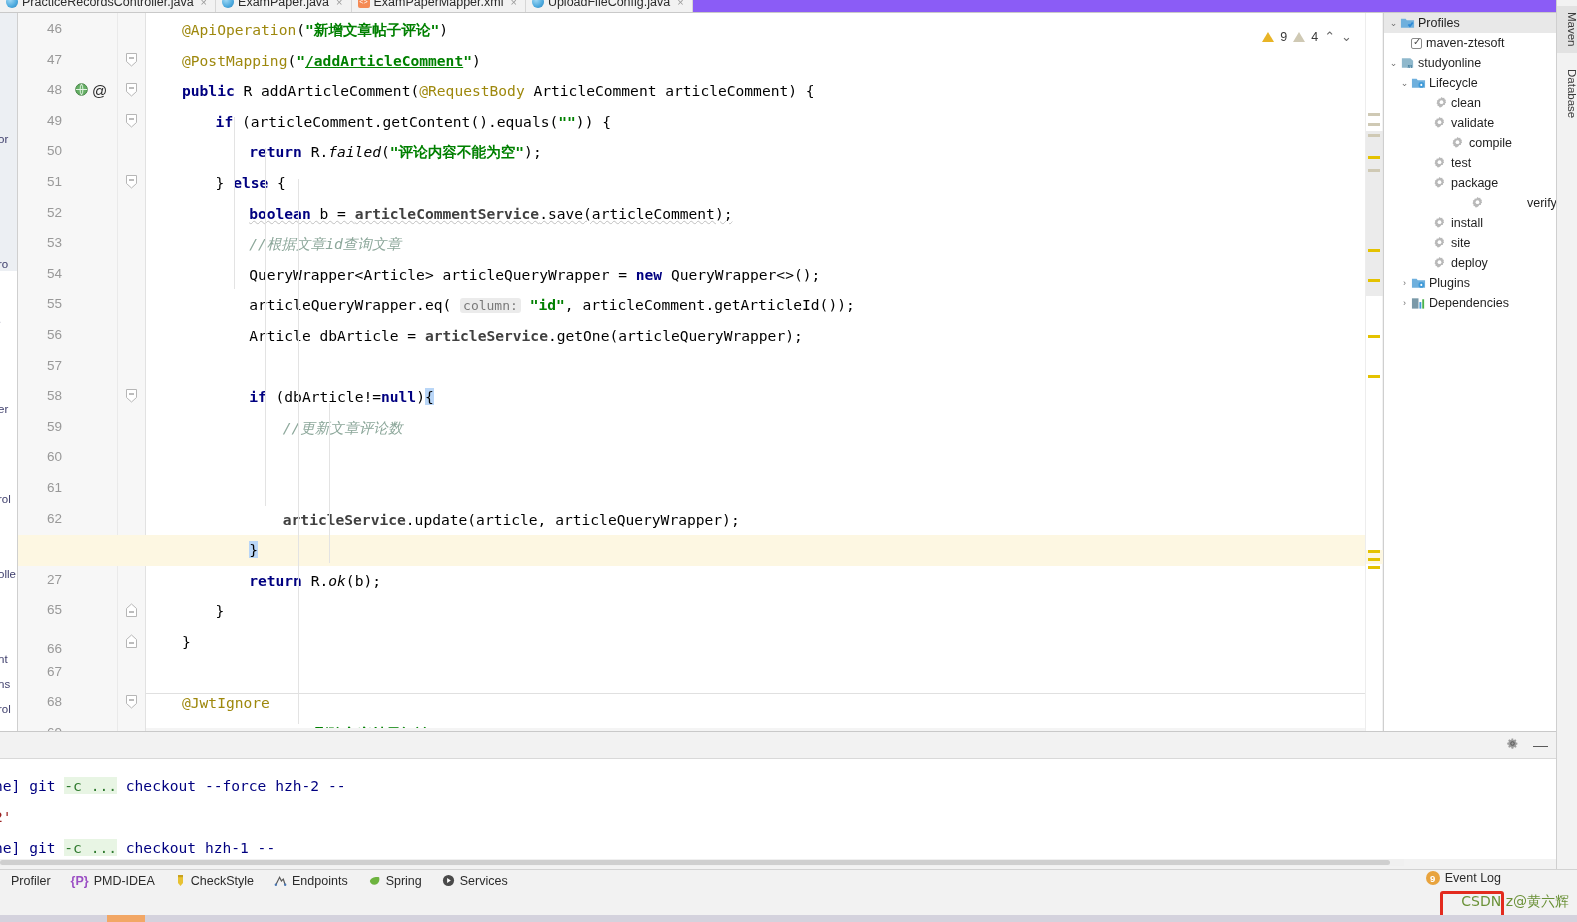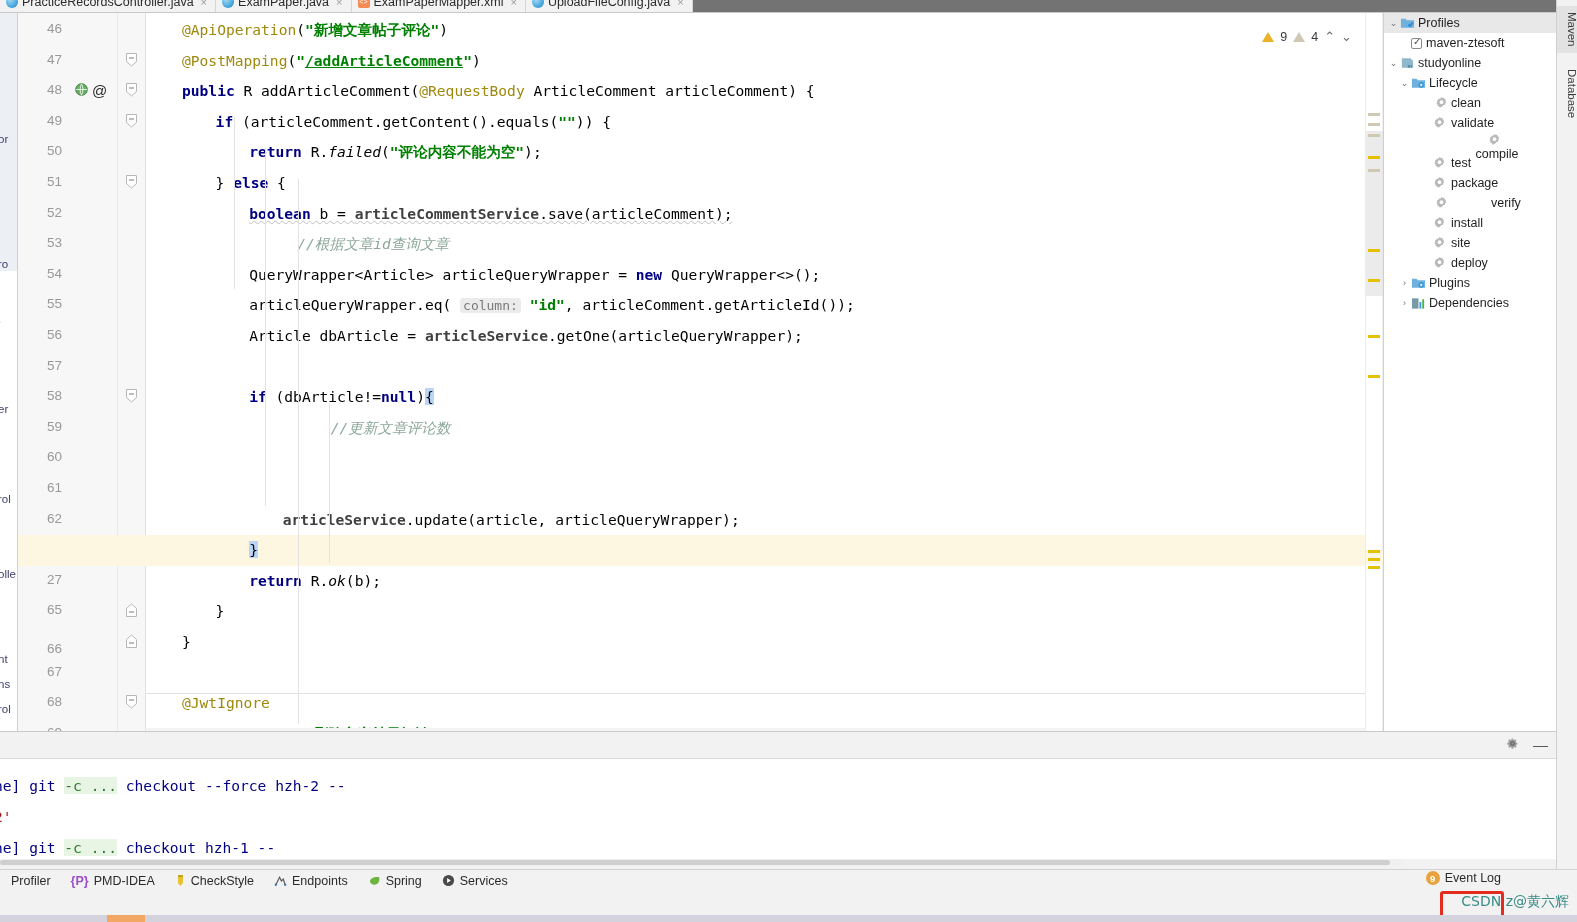--- a/index.html
+++ b/index.html
@@ -7,21 +7,21 @@
     width:1577px; height:922px; overflow:hidden;
     background:#f2f2f2;
     font-family:"Liberation Sans", sans-serif;
     font-size:12px; color:#1f1f1f;
   }
   #app { position:relative; width:1577px; height:922px; }
 
   
   .tabbar{
     position:absolute; left:0; top:0; width:1577px; height:13px;
-    background:#737373; overflow:hidden; white-space:nowrap;
+    background:#8b5cf6; overflow:hidden; white-space:nowrap;
     border-bottom:1px solid #c9c9c9;
   }
   .tab{
     display:inline-flex; align-items:center; gap:4px; height:22px;
     padding:0 8px 0 6px; margin-top:-9px; font-size:12.5px;
     border-right:1px solid #d6d6d6; background:#f2f2f2; color:#2b2b2b;
     vertical-align:top;
   }
   .tabicon{ width:12px;height:12px;border-radius:50%;flex:none; }
   .tabicon.java{ background:radial-gradient(circle at 35% 33%, #9fd8f5 0%, #4aa8dd 60%, #2f7fb5 100%); }
@@ -61,21 +61,21 @@
   .gicon{ position:absolute; top:6px; font-size:12px; }
 
   .code{
     position:absolute; left:36px; top:4px; white-space:pre;
     font-family:"DejaVu Sans Mono","Liberation Mono",monospace;
     font-size:14.6px; line-height:22px; color:#000000;
   }
   .k{ color:#000080; font-weight:bold; }       
   .ann{ color:#9e880d; }                        
   .str{ color:#008000; font-weight:bold; }      
-  .cmt{ color:#8ca79a; font-style:italic;margin-left:48px; }     
+  .cmt{ color:#8ca79a; font-style:italic; }     
   .fld{ color:#404040; font-weight:bold; }      
   .num{ color:#0000ff; }                        
   .ital{ font-style:italic; }
   .link{ color:#008000; font-weight:bold; text-decoration:underline; }
   .hint{
     background:#ebebeb; color:#7a7a7a; border-radius:3px;
     padding:0 3px; font-size:13px;
   }
   .bracehl{ background:#b9d6f7; }
   .squiggle{
@@ -173,21 +173,21 @@
     font-size:9.5px; display:flex;align-items:center;justify-content:center; font-weight:bold;
   }
   .statusbar{
     position:absolute; left:0; top:891px; width:1577px; height:24px;
     background:#f2f2f2; border-top:1px solid #dcdcdc;
     display:flex; align-items:center; justify-content:flex-end; gap:18px;
     padding-right:10px; font-size:12.5px; color:#2b2b2b;
   }
   .wm{
     position:absolute; right:8px; top:893px;
-    font-size:14px; color:#0f766e; opacity:.82; white-space:nowrap;
+    font-size:14px; color:#4d7c0f; opacity:.82; white-space:nowrap;
     font-family:"DejaVu Sans", sans-serif; pointer-events:none;text-align:center;
   }
   .redbox{
     position:absolute; right:73px; top:891px; width:64px; height:27px;
     border:3px solid #e32b1e; border-radius:3px; pointer-events:none;
   }
   .botscroll{
     position:absolute; left:0; top:915px; width:1577px; height:7px; background:#d4d2dd;
   }
   .botscroll i{ position:absolute; left:107px; top:0; width:38px; height:7px; background:#f2a765; }
@@ -447,21 +447,21 @@
         <span>clean</span>
       </div>
       <div class="mvnrow" style="padding-left: 36px;">
         <span class="arrow"></span>
         <span class="mi"><svg width="13" height="13" viewBox="0 0 14 14">
             <path d="M7 1.2l1.3.9 1.6-.2.5 1.5 1.4.8-.5 1.5.7 1.4-1.2 1-.2 1.6-1.6.1-1 1.3L6.5 12l-1.6.4-.7-1.4-1.6-.4.1-1.6-1.1-1.1.8-1.4-.4-1.6 1.5-.6.6-1.5 1.6.2z" fill="#b9b9b9"></path>
             <circle cx="7" cy="6.6" r="2" fill="#fff"></circle>
           </svg></span>
         <span>validate</span>
       </div>
-      <div class="mvnrow" style="padding-left: 54px; flex-direction: column;">
+      <div class="mvnrow" style="padding-left: 54px;">
         <span class="arrow"></span>
         <span class="mi"><svg width="13" height="13" viewBox="0 0 14 14">
             <path d="M7 1.2l1.3.9 1.6-.2.5 1.5 1.4.8-.5 1.5.7 1.4-1.2 1-.2 1.6-1.6.1-1 1.3L6.5 12l-1.6.4-.7-1.4-1.6-.4.1-1.6-1.1-1.1.8-1.4-.4-1.6 1.5-.6.6-1.5 1.6.2z" fill="#b9b9b9"></path>
             <circle cx="7" cy="6.6" r="2" fill="#fff"></circle>
           </svg></span>
         <span>compile</span>
       </div>
       <div class="mvnrow" style="padding-left: 36px;">
         <span class="arrow"></span>
         <span class="mi"><svg width="13" height="13" viewBox="0 0 14 14">
@@ -471,21 +471,21 @@
         <span>test</span>
       </div>
       <div class="mvnrow" style="padding-left: 36px;">
         <span class="arrow"></span>
         <span class="mi"><svg width="13" height="13" viewBox="0 0 14 14">
             <path d="M7 1.2l1.3.9 1.6-.2.5 1.5 1.4.8-.5 1.5.7 1.4-1.2 1-.2 1.6-1.6.1-1 1.3L6.5 12l-1.6.4-.7-1.4-1.6-.4.1-1.6-1.1-1.1.8-1.4-.4-1.6 1.5-.6.6-1.5 1.6.2z" fill="#b9b9b9"></path>
             <circle cx="7" cy="6.6" r="2" fill="#fff"></circle>
           </svg></span>
         <span>package</span>
       </div>
-      <div class="mvnrow" style=" gap: 38px;">
+      <div class="mvnrow" style="padding-left: 36px; gap: 38px;">
         <span class="arrow"></span>
         <span class="mi"><svg width="13" height="13" viewBox="0 0 14 14">
             <path d="M7 1.2l1.3.9 1.6-.2.5 1.5 1.4.8-.5 1.5.7 1.4-1.2 1-.2 1.6-1.6.1-1 1.3L6.5 12l-1.6.4-.7-1.4-1.6-.4.1-1.6-1.1-1.1.8-1.4-.4-1.6 1.5-.6.6-1.5 1.6.2z" fill="#b9b9b9"></path>
             <circle cx="7" cy="6.6" r="2" fill="#fff"></circle>
           </svg></span>
         <span>verify</span>
       </div>
       <div class="mvnrow" style="padding-left: 36px;">
         <span class="arrow"></span>
         <span class="mi"><svg width="13" height="13" viewBox="0 0 14 14">

